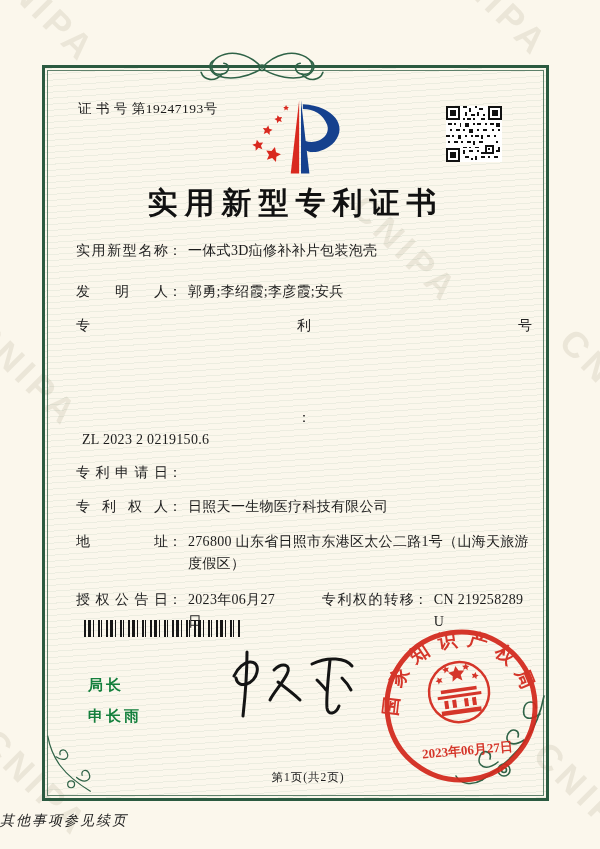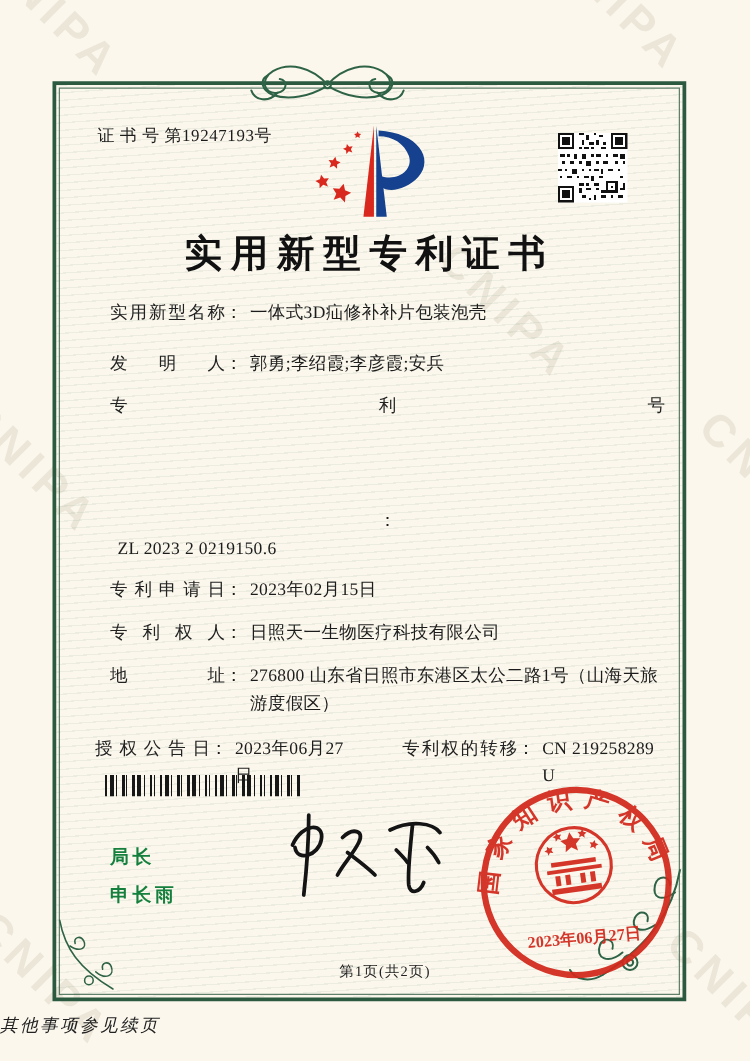--- a/index.html
+++ b/index.html
@@ -40,21 +40,21 @@
   .content { position:absolute; inset:0; z-index:5; }
   .cert-no { position:absolute; left:78px; top:100px; font-size:13.5px; letter-spacing:0.5px; }
   .logo { position:absolute; left:245px; top:96px; width:112px; height:82px; }
   .qr { position:absolute; left:446px; top:106px; width:56px; height:56px; }
   .title {
     position:absolute; left:42px; top:183px; width:507px;
     text-align:center; font-size:30px; font-weight:bold;
     letter-spacing:7px; color:#111;
   }
   .fields { position:absolute; left:76px; top:240px; width:456px; font-size:14px; }
-  .field-row { display:flex; line-height:22px;margin-left:12px; }
+  .field-row { display:flex; line-height:22px; }
   .mb19{margin-bottom:19px;} .mb12{margin-bottom:12px;} .mb11{margin-bottom:11px;flex-direction:column;}
   .mb13{margin-bottom:13px;} .mb0{margin-bottom:0;}
   .f-label {
     flex:0 0 92px; text-align:justify; text-align-last:justify;
     -moz-text-align-last:justify; color:#222;
   }
   .f-colon { flex:0 0 14px; text-align:center; }
   .f-value { flex:1 1 auto; margin-left:6px; letter-spacing:0.3px; }
   .grant-row { display:flex; line-height:22px; margin-top:14px; }
   .grant-pair { display:flex; }
@@ -244,21 +244,20 @@
       <span class="f-value">郭勇;李绍霞;李彦霞;安兵</span>
     </div>
     <div class="field-row mb11">
       <span class="f-label">专利号</span>
       <span class="f-colon">：</span>
       <span class="f-value">ZL 2023 2 0219150.6</span>
     </div>
     <div class="field-row mb12">
       <span class="f-label">专利申请日</span>
       <span class="f-colon">：</span>
-      <span class="f-value">2023年02月15日</span>
     </div>
     <div class="field-row mb13">
       <span class="f-label">专利权人</span>
       <span class="f-colon">：</span>
       <span class="f-value">日照天一生物医疗科技有限公司</span>
     </div>
     <div class="field-row mb0">
       <span class="f-label">地址</span>
       <span class="f-colon">：</span>
       <span class="f-value">276800 山东省日照市东港区太公二路1号（山海天旅游度假区）</span>

